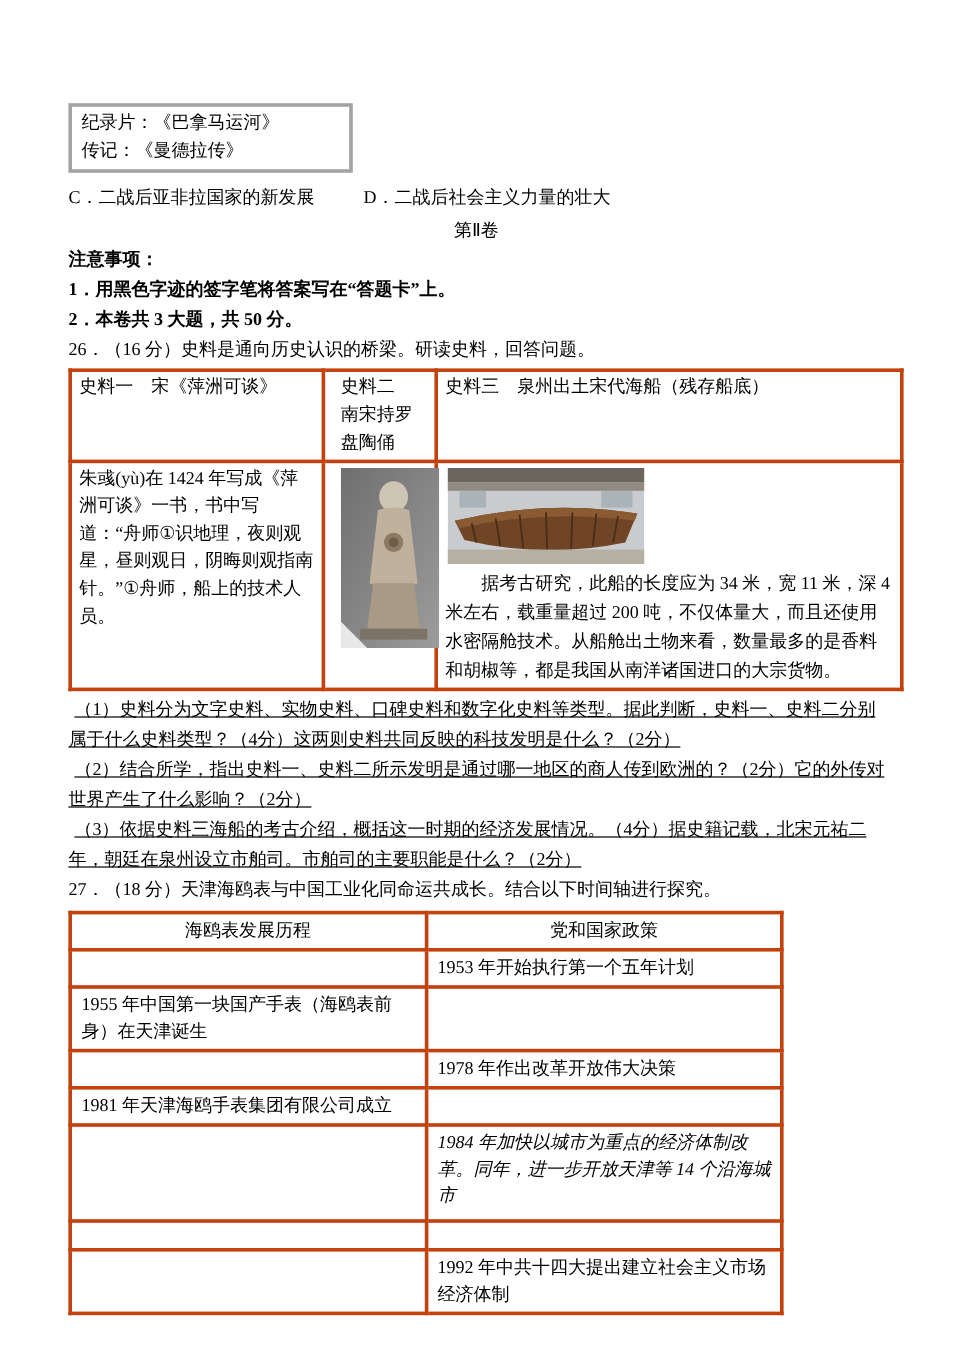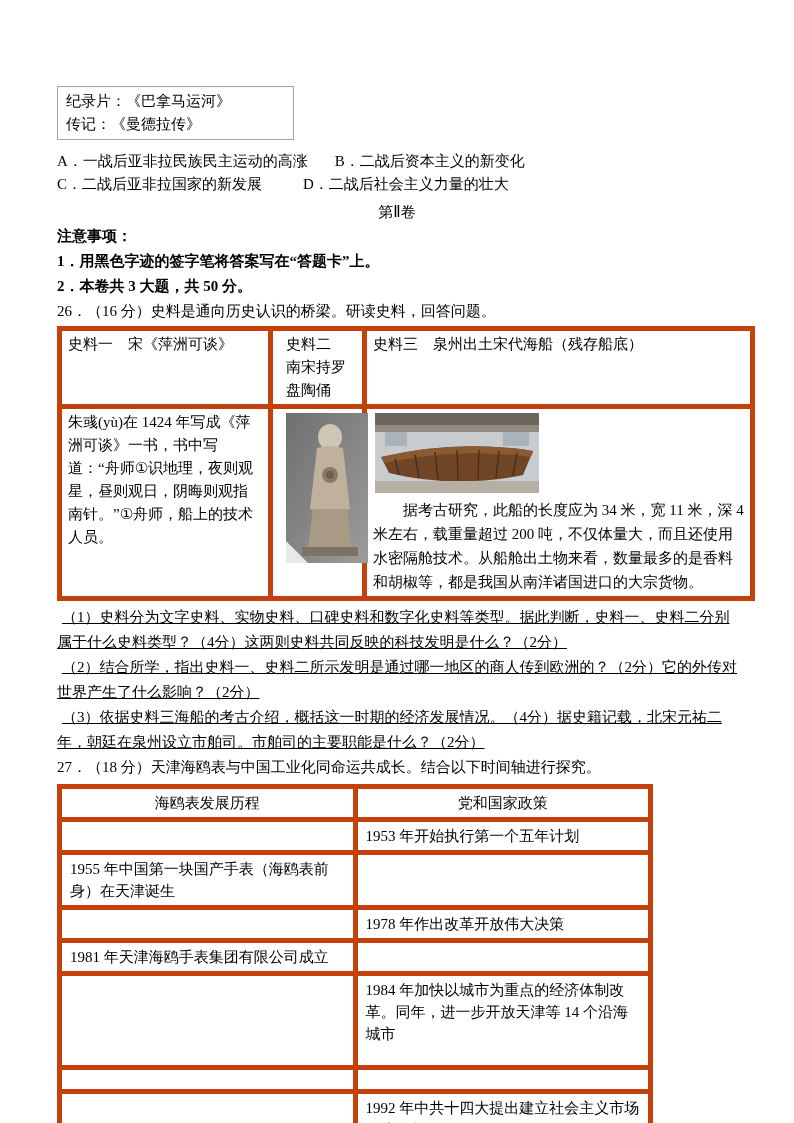--- a/index.html
+++ b/index.html
@@ -5,65 +5,62 @@
   * { margin:0; padding:0; box-sizing:border-box; }
   html, body { background:#ffffff; }
   body {
     width:794px; height:1123px;
     font-family:"Liberation Serif","DejaVu Sans",serif;
     font-size:15px; color:#000; overflow:hidden;
   }
   .page { padding:86px 57px 0 57px; }
 
   .top-box {
-    border:1px solid #a3a3a3; width:237px;
+    border:3px solid #a3a3a3; width:237px;
     padding:3px 8px; line-height:23px; margin-bottom:10px;
   }
   .opt-row { line-height:23px; white-space:nowrap; }
   .opt-b { margin-left:27px; }
   .opt-d { margin-left:41px; }
 
   .section-title { text-align:center; font-weight:normal; line-height:24px; margin-top:4px; }
   .notice-line { line-height:25px; font-weight:bold; }
   .q-intro { line-height:25px; }
 
   table { border-collapse:collapse; width:596px; table-layout:fixed; }
-  td { border:5px solid #c2410c; vertical-align:top; padding:2px 6px; line-height:23px; word-break:break-all; }
+  td { border:3px solid #c2410c; vertical-align:top; padding:2px 6px; line-height:23px; word-break:break-all; }
 
   .t1 { margin:2px 0 4px 0; }
   .t1 .c1 { width:211px; }
   .t1 .c2 { width:94px;padding-left:13px; }
   .t1 .c3 { width:388px;margin-top:23px; }
   .fig-cell { text-align:center; padding:4px 2px; }
   .ship-wrap { margin:2px 0 5px 2px; line-height:0; }
   .m3-text { text-indent:2em; line-height:24px; }
 
   .q { line-height:25px; text-indent:5px;text-decoration:underline; }
 
   .t2 { margin-top:4px; }
   .t2 td { line-height:22px; padding:3px 8px; }
   .t2 .hdr { text-align:center; }
-  .t2 tr:nth-child(6) td { padding-bottom:20px; }
+  .t2 tr:nth-child(6) td { padding-bottom:8px;font-style:italic; }
   .t2 tr:nth-child(7) td { height:24px; }
   .t2 tr:nth-child(8) td { height:38px; vertical-align:middle; }
 </style>
 </head>
 <body>
 
 <div class="page">
 
   <div class="top-box">
     <div>纪录片：《巴拿马运河》</div>
     <div>传记：《曼德拉传》</div>
   </div>
 
   <div>
-    <div class="opt-row">
-      <span>A．一战后亚非拉民族民主运动的高涨</span><span class="opt-b">B．二战后资本主义的新变化</span>
-    </div>
     <div class="opt-row">
       <span>C．二战后亚非拉国家的新发展</span><span class="opt-d">D．二战后社会主义力量的壮大</span>
     </div>
   </div>
 
   <div class="section-title">第Ⅱ卷</div>
 
   <div>
     <div class="notice-line">注意事项：</div>
     <div class="notice-line">1．用黑色字迹的签字笔将答案写在“答题卡”上。</div>

